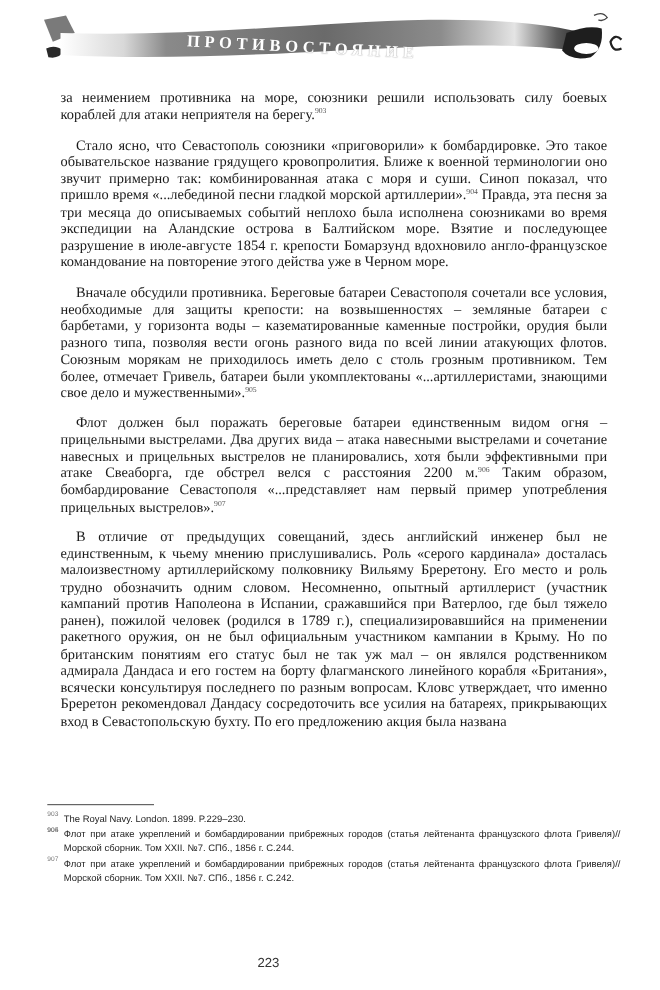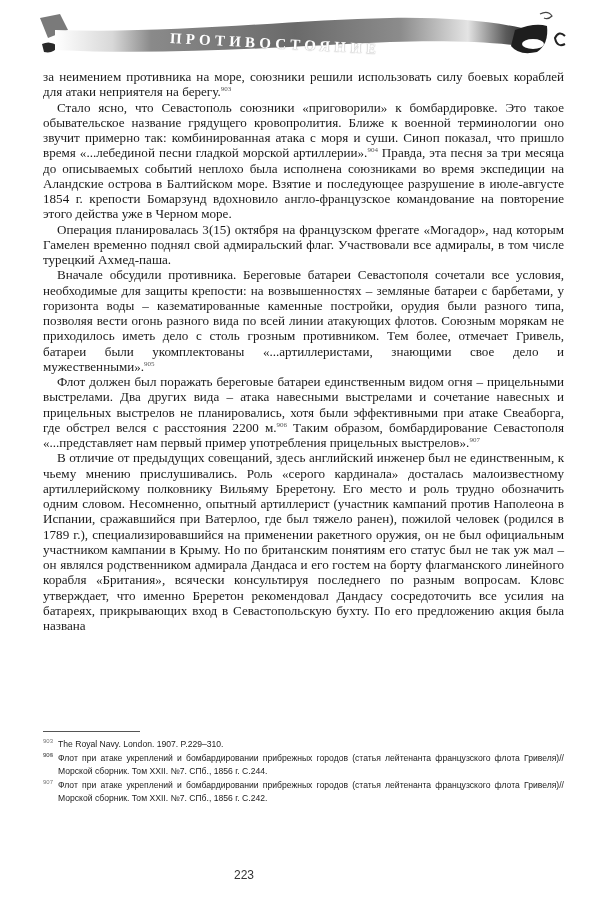--- a/index.html
+++ b/index.html
@@ -39,21 +39,21 @@
   .body-text {
     position: absolute;
     left: 43px;
     top: 69px;
     width: 521px;
     font-size: 13.1px;
     line-height: 15.25px;
     text-align: justify;
   }
   .body-text p {
-    margin: 0;
+    margin: 12px;
     text-indent: 14px;
   }
   .body-text p.first { text-indent: 0; }
   sup.fn {
     font-size: 7px;
     vertical-align: 5px;
     line-height: 0;
     color: #555;
   }
   .fn-rule {
@@ -124,31 +124,30 @@
     <ellipse cx="503" cy="36" rx="11" ry="5" fill="#ffffff"></ellipse>
     <path d="M535 28 q-6 -6 -10 2 q2 10 10 6" fill="none" stroke="#222" stroke-width="2"></path>
     <path d="M510 6 q8 -4 12 2 q-4 4 -8 2" fill="none" stroke="#444" stroke-width="1.2"></path>
   </svg>
   <div class="banner-title">ПРОТИВОСТОЯНИЕ</div>
 </div>
 
 <div class="body-text">
   <p class="first"><span>за неимением противника на море, союзники решили использовать силу боевых кораблей для атаки неприятеля на берегу.</span><sup class="fn">903</sup></p>
   <p><span>Стало ясно, что Севастополь союзники «приговорили» к бомбардировке. Это такое обывательское название грядущего кровопролития. Ближе к военной терминологии оно звучит примерно так: комбинированная атака с моря и суши. Синоп показал, что пришло время «...лебединой песни гладкой морской артиллерии».</span><sup class="fn">904</sup><span> Правда, эта песня за три месяца до описываемых событий неплохо была исполнена союзниками во время экспедиции на Аландские острова в Балтийском море. Взятие и последующее разрушение в июле-августе 1854 г. крепости Бомарзунд вдохновило англо-французское командование на повторение этого действа уже в Черном море.</span></p>
-  <p><span>Операция планировалась 3(15) октября на французском фрегате «Могадор», над которым Гамелен временно поднял свой адмиральский флаг. Участвовали все адмиралы, в том числе турецкий Ахмед-паша.</span></p>
   <p><span>Вначале обсудили противника. Береговые батареи Севастополя сочетали все условия, необходимые для защиты крепости: на возвышенностях – земляные батареи с барбетами, у горизонта воды – казематированные каменные постройки, орудия были разного типа, позволяя вести огонь разного вида по всей линии атакующих флотов. Союзным морякам не приходилось иметь дело с столь грозным противником. Тем более, отмечает Гривель, батареи были укомплектованы «...артиллеристами, знающими свое дело и мужественными».</span><sup class="fn">905</sup></p>
   <p><span>Флот должен был поражать береговые батареи единственным видом огня – прицельными выстрелами. Два других вида – атака навесными выстрелами и сочетание навесных и прицельных выстрелов не планировались, хотя были эффективными при атаке Свеаборга, где обстрел велся с расстояния 2200 м.</span><sup class="fn">906</sup><span> Таким образом, бомбардирование Севастополя «...представляет нам первый пример употребления прицельных выстрелов».</span><sup class="fn">907</sup></p>
   <p><span>В отличие от предыдущих совещаний, здесь английский инженер был не единственным, к чьему мнению прислушивались. Роль «серого кардинала» досталась малоизвестному артиллерийскому полковнику Вильяму Бреретону. Его место и роль трудно обозначить одним словом. Несомненно, опытный артиллерист (участник кампаний против Наполеона в Испании, сражавшийся при Ватерлоо, где был тяжело ранен), пожилой человек (родился в 1789 г.), специализировавшийся на применении ракетного оружия, он не был официальным участником кампании в Крыму. Но по британским понятиям его статус был не так уж мал – он являлся родственником адмирала Дандаса и его гостем на борту флагманского линейного корабля «Британия», всячески консультируя последнего по разным вопросам. Кловс утверждает, что именно Бреретон рекомендовал Дандасу сосредоточить все усилия на батареях, прикрывающих вход в Севастопольскую бухту. По его предложению акция была названа</span></p>
 </div>
 
 <div class="fn-rule"></div>
 <div class="footnotes">
   <div class="footnote">
     <span class="fn-num">903</span>
-    <span>The Royal Navy. London. 1907. P.229–310.</span>
+    <span>The Royal Navy. London. 1899. P.229–230.</span>
   </div>
   <div class="footnote">
     <span class="fn-num">904</span>
   </div>
   <div class="footnote">
     <span class="fn-num">905</span>
     <span>Флот при атаке укреплений и бомбардировании прибрежных городов (статья лейтенанта французского флота Гривеля)// Морской сборник. Том XXII. №7. СПб., 1856 г. С.244.</span>
   </div>
   <div class="footnote">
     <span class="fn-num">907</span>

